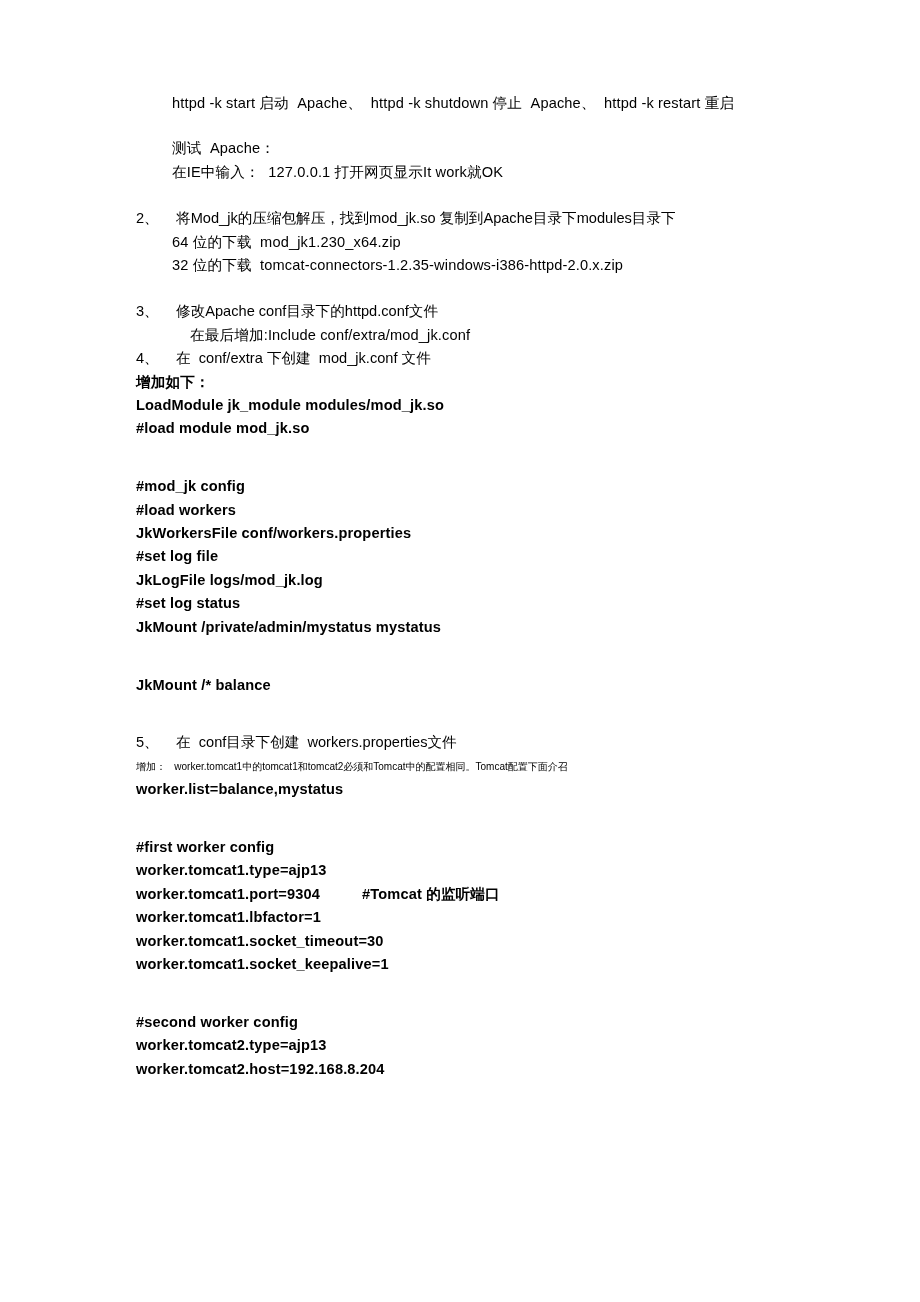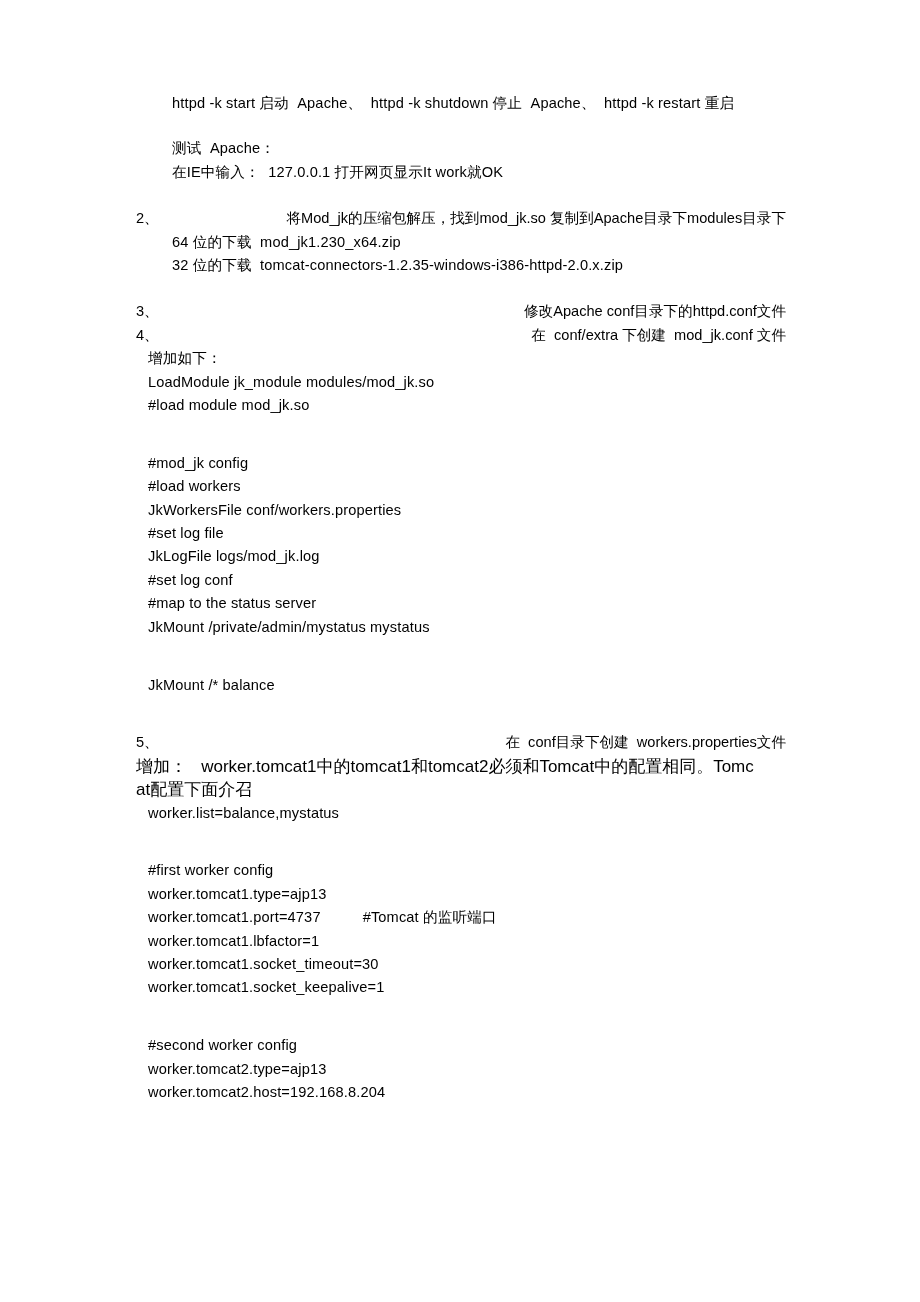--- a/index.html
+++ b/index.html
@@ -37,21 +37,21 @@
 
   .line {
     font-size: 14.6px;
     line-height: 23.4px;
     white-space: pre-wrap;
     letter-spacing: 0.01em;
     min-height: 23.4px;
   }
 
   
-  .ind-0 { margin-left: 12px; }
+  .ind-0 { margin-left: 0px; font-weight: bold; }
   .ind-1 { margin-left: 36px; }
   .ind-2 { margin-left: 54px; }
 
   
   .gap-sm { height: 11px; }
   .gap-md { height: 22px; }
   .gap-lg { height: 23px; }
 
   .blank-line { height: 23.4px; }
 
@@ -63,26 +63,25 @@
     line-height: 23.4px;
   }
   .num-marker {
     flex: 0 0 auto;
     width: 36px;
     white-space: pre;
   }
   .num-content {
     flex: 1 1 auto;
     white-space: pre-wrap;
-    text-align: right;
   }
 
   
   .para {
-    font-size: 17px;
+    font-size: 10px;
     line-height: 23.4px;
     width: 618px;
     white-space: pre-wrap;
     word-break: break-all;
   }
 
   
   .cfg { white-space: pre; }
 </style>
 </head>
@@ -106,41 +105,41 @@
     </div>
     <div class="line ind-1">64 位的下载  mod_jk1.230_x64.zip</div>
     <div class="line ind-1">32 位的下载  tomcat-connectors-1.2.35-windows-i386-httpd-2.0.x.zip</div>
 
     <div class="gap-lg"></div>
 
     <div class="num-row">
       <span class="num-marker">3、</span>
       <span class="num-content"> 修改Apache conf目录下的httpd.conf文件</span>
     </div>
+    <div class="line ind-2">在最后增加:Include conf/extra/mod_jk.conf</div>
 
     <div class="num-row">
       <span class="num-marker">4、</span>
       <span class="num-content"> 在  conf/extra 下创建  mod_jk.conf 文件</span>
     </div>
 
     <div class="line ind-0">增加如下：</div>
 
     <div class="line ind-0 cfg">LoadModule jk_module modules/mod_jk.so</div>
     <div class="line ind-0 cfg">#load module mod_jk.so</div>
 
     <div class="blank-line"></div>
     <div class="gap-sm"></div>
 
     <div class="line ind-0 cfg">#mod_jk config</div>
     <div class="line ind-0 cfg">#load workers</div>
     <div class="line ind-0 cfg">JkWorkersFile conf/workers.properties</div>
     <div class="line ind-0 cfg">#set log file</div>
     <div class="line ind-0 cfg">JkLogFile logs/mod_jk.log</div>
-    <div class="line ind-0 cfg">#set log conf</div>
-    <div class="line ind-0 cfg">#map to the status server</div>
+    <div class="line ind-0 cfg">#set log status</div>
     <div class="line ind-0 cfg">JkMount /private/admin/mystatus mystatus</div>
 
     <div class="blank-line"></div>
     <div class="gap-sm"></div>
 
     <div class="line ind-0 cfg">JkMount /* balance</div>
 
     <div class="blank-line"></div>
     <div class="gap-sm"></div>
 
@@ -149,21 +148,21 @@
       <span class="num-content"> 在  conf目录下创建  workers.properties文件</span>
     </div>
     <div class="para">增加：   worker.tomcat1中的tomcat1和tomcat2必须和Tomcat中的配置相同。Tomcat配置下面介召</div>
     <div class="line ind-0 cfg">worker.list=balance,mystatus</div>
 
     <div class="blank-line"></div>
     <div class="gap-sm"></div>
 
     <div class="line ind-0 cfg">#first worker config</div>
     <div class="line ind-0 cfg">worker.tomcat1.type=ajp13</div>
-    <div class="line ind-0 cfg">worker.tomcat1.port=4737          #Tomcat 的监听端口</div>
+    <div class="line ind-0 cfg">worker.tomcat1.port=9304          #Tomcat 的监听端口</div>
     <div class="line ind-0 cfg">worker.tomcat1.lbfactor=1</div>
     <div class="line ind-0 cfg">worker.tomcat1.socket_timeout=30</div>
     <div class="line ind-0 cfg">worker.tomcat1.socket_keepalive=1</div>
 
     <div class="blank-line"></div>
     <div class="gap-sm"></div>
 
     <div class="line ind-0 cfg">#second worker config</div>
     <div class="line ind-0 cfg">worker.tomcat2.type=ajp13</div>
     <div class="line ind-0 cfg">worker.tomcat2.host=192.168.8.204</div>

